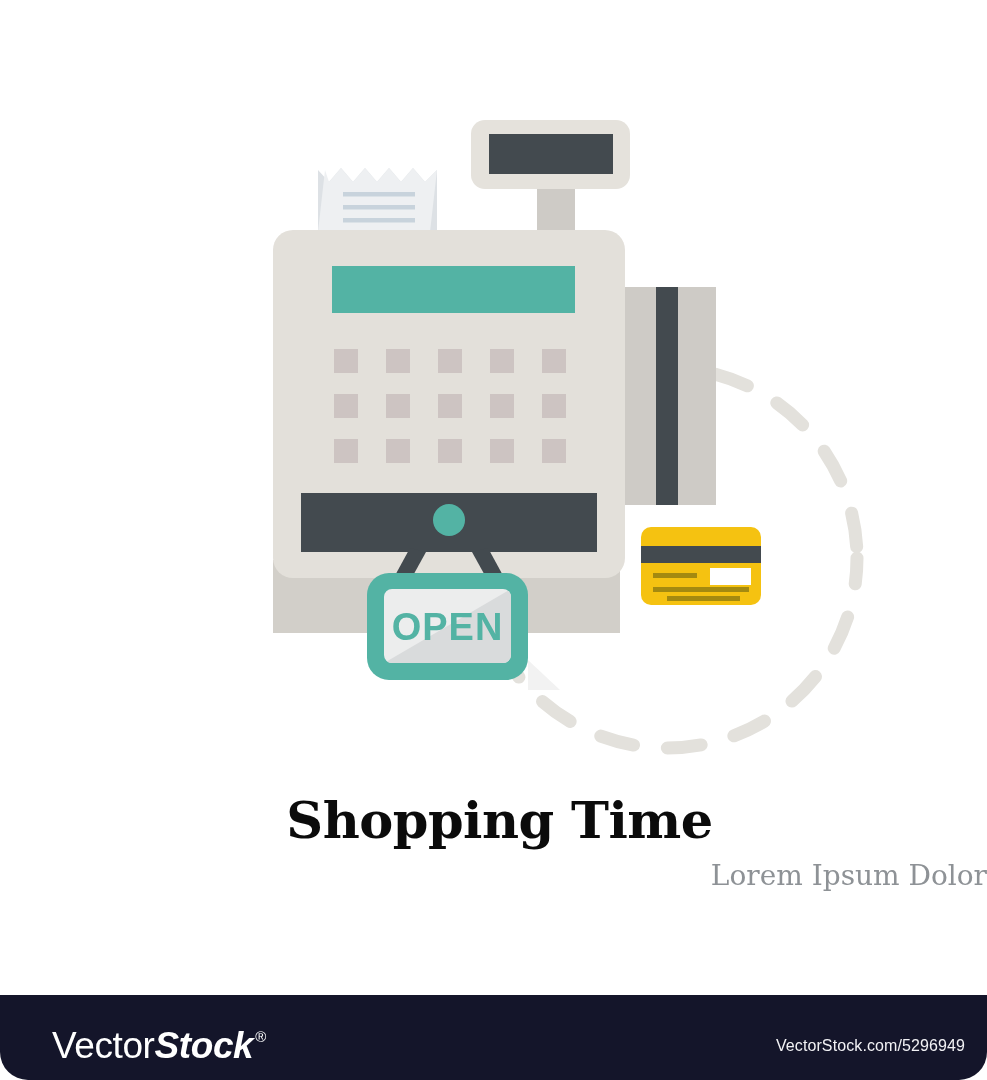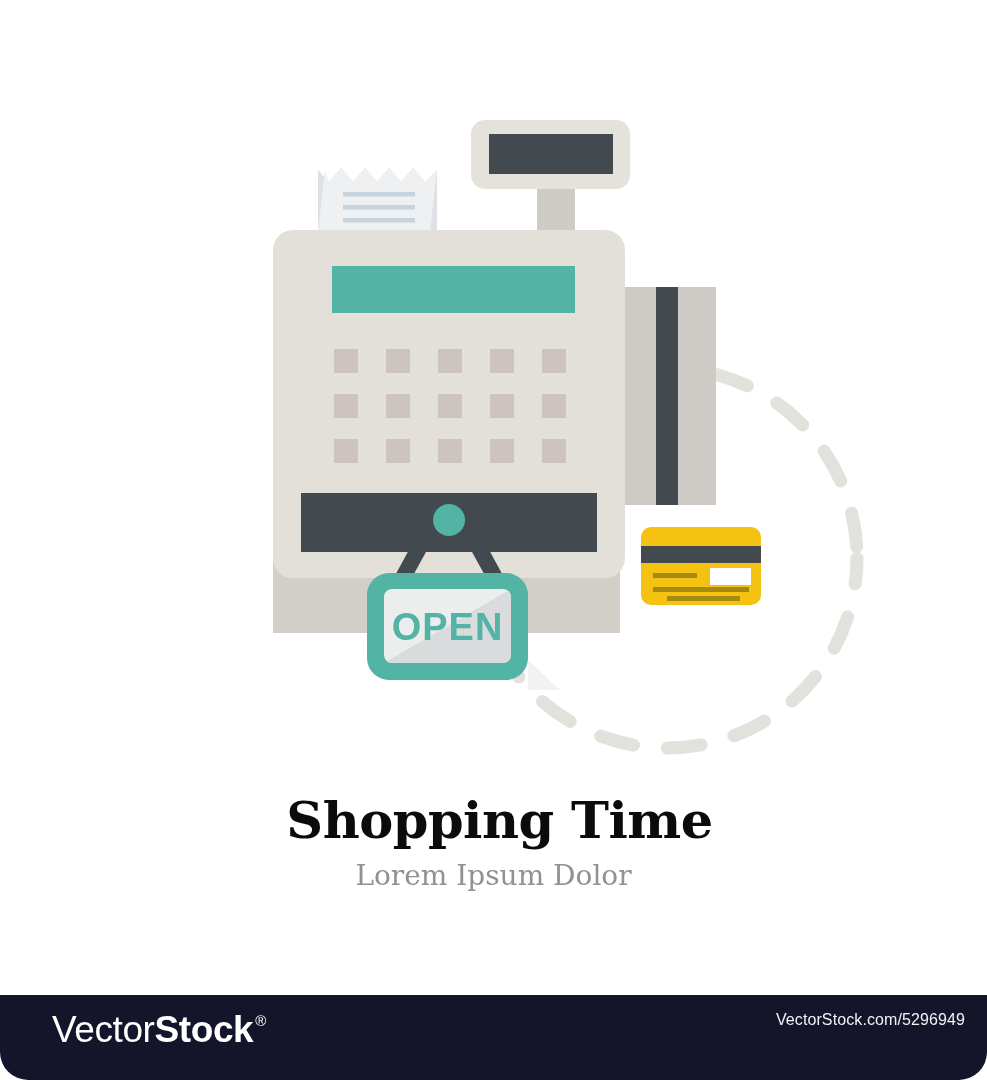--- a/index.html
+++ b/index.html
@@ -49,46 +49,48 @@
     padding-left: 12px;
   }
   #subtitle-text {
     margin: 0;
     padding-top: 16px;
     font-family: "DejaVu Serif", "Liberation Serif", serif;
     font-weight: normal;
     font-size: 28px;
     line-height: 1.0;
     color: #8e9296;
+    text-align: right;
   }
 
   
   #footer-bar {
     position: absolute;
     left: 0;
     top: 995px;
     width: 987px;
     height: 85px;
     background: #14152a;
     display: flex;
+    align-items: center;
     justify-content: space-between;
     box-sizing: border-box;
     padding: 16px 22px 0 52px;
   }
   #brand-logo {
     display: flex;
     align-items: flex-start;
     color: #ffffff;
     font-size: 37px;
     line-height: 1;
     letter-spacing: -0.4px;
     white-space: nowrap;
   }
   .brand-light { font-weight: 300; }
-  .brand-bold  { font-weight: 700; }
+  .brand-bold  { font-weight: 700; font-style: italic; }
   .brand-reg {
     font-size: 15px;
     line-height: 1;
     position: relative;
     top: 2px;
     margin-left: 2px;
     font-weight: 400;
   }
   #footer-url {
     color: #f2f2f5;

